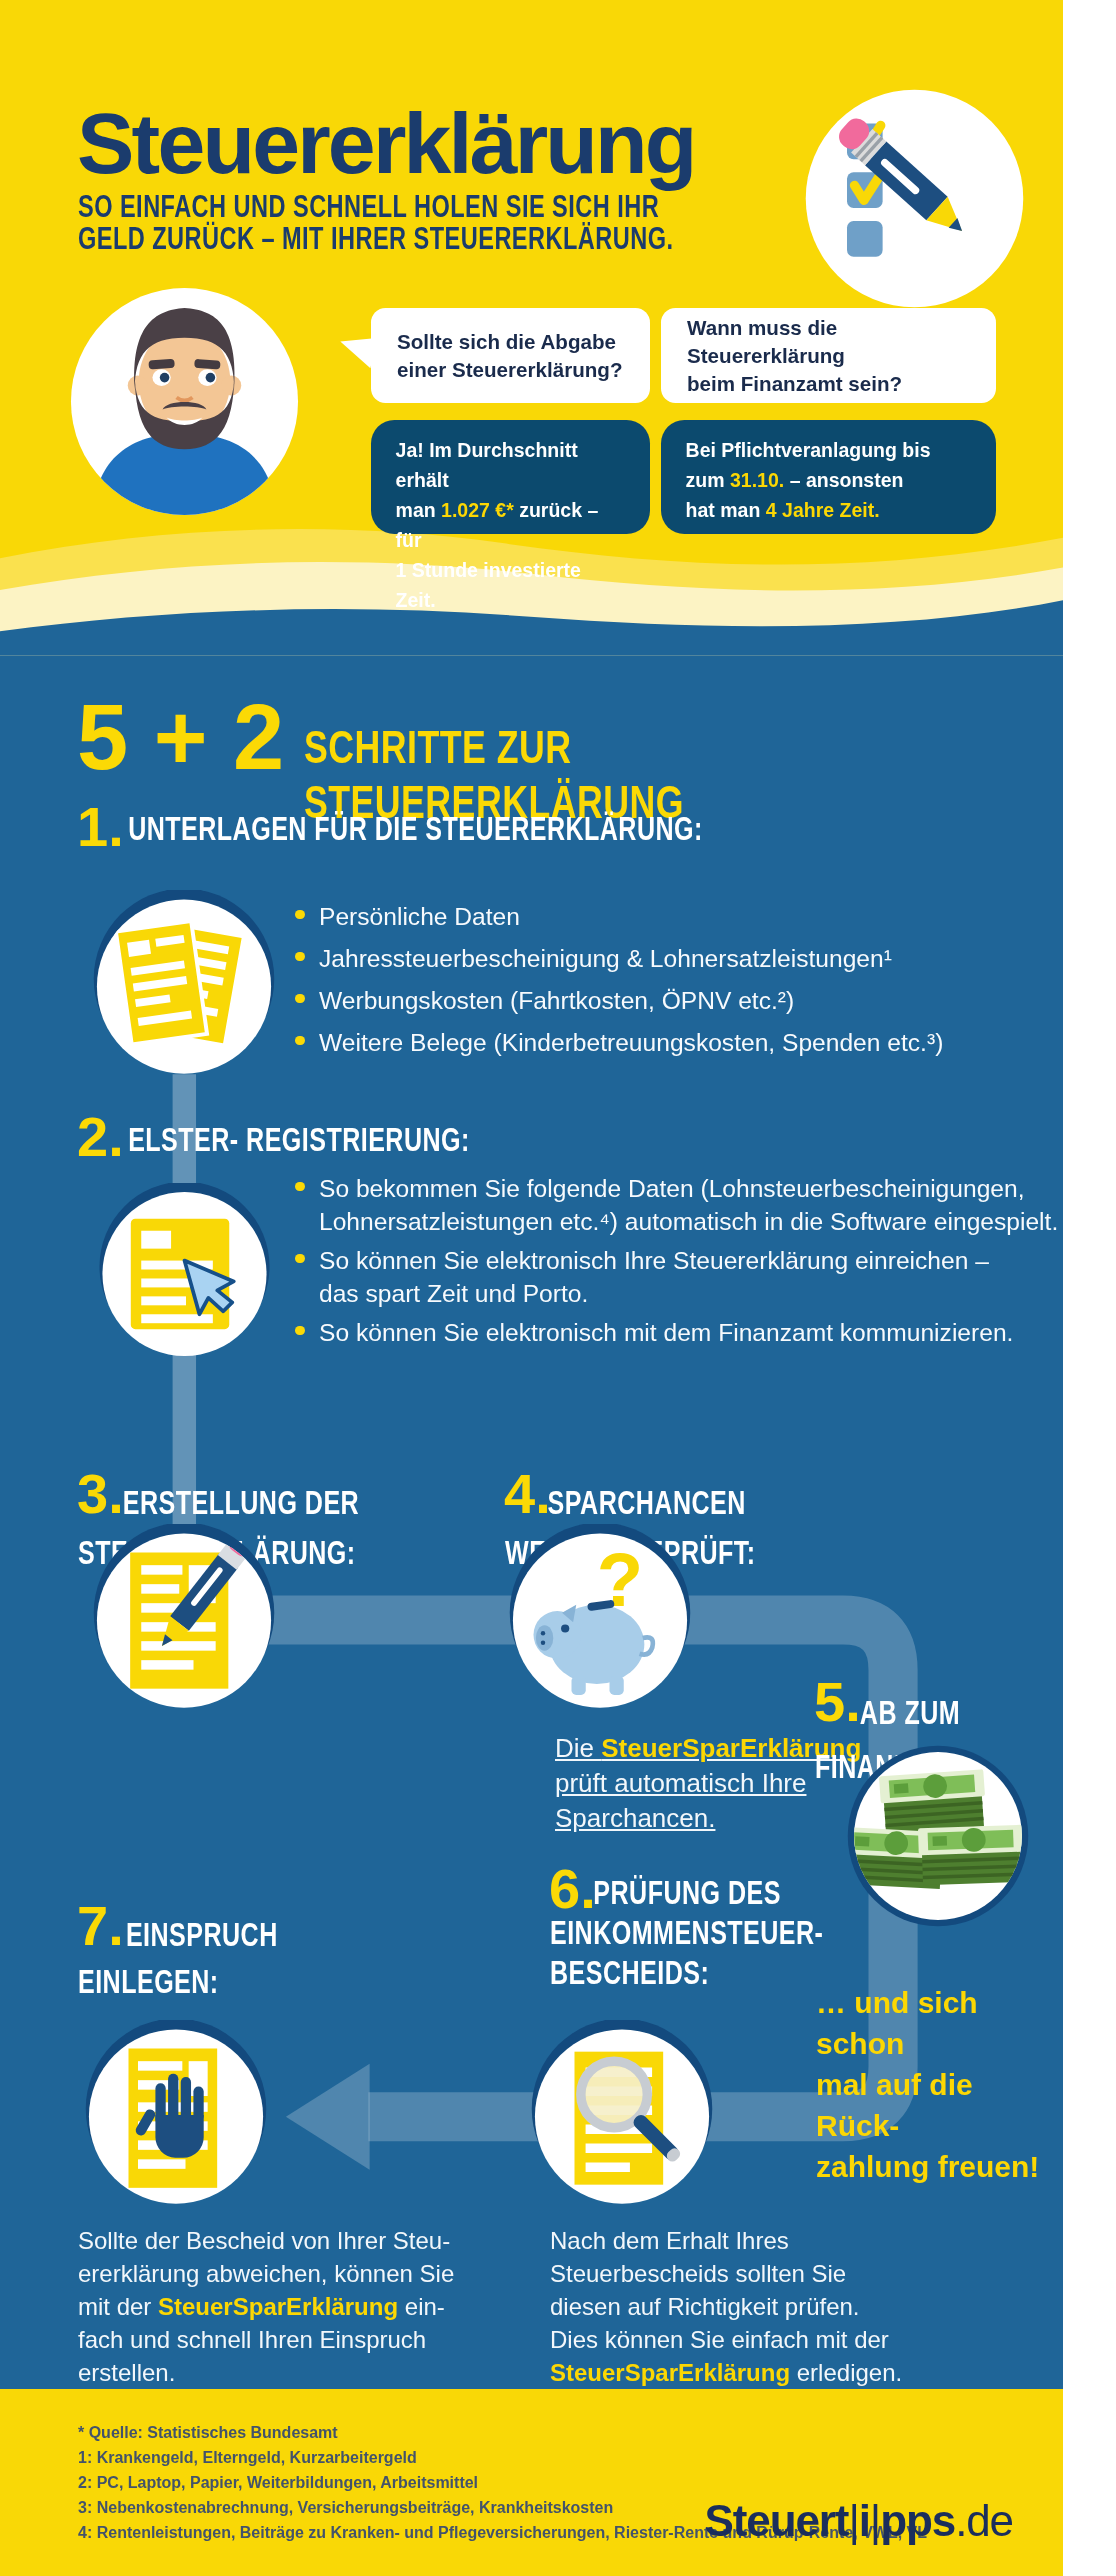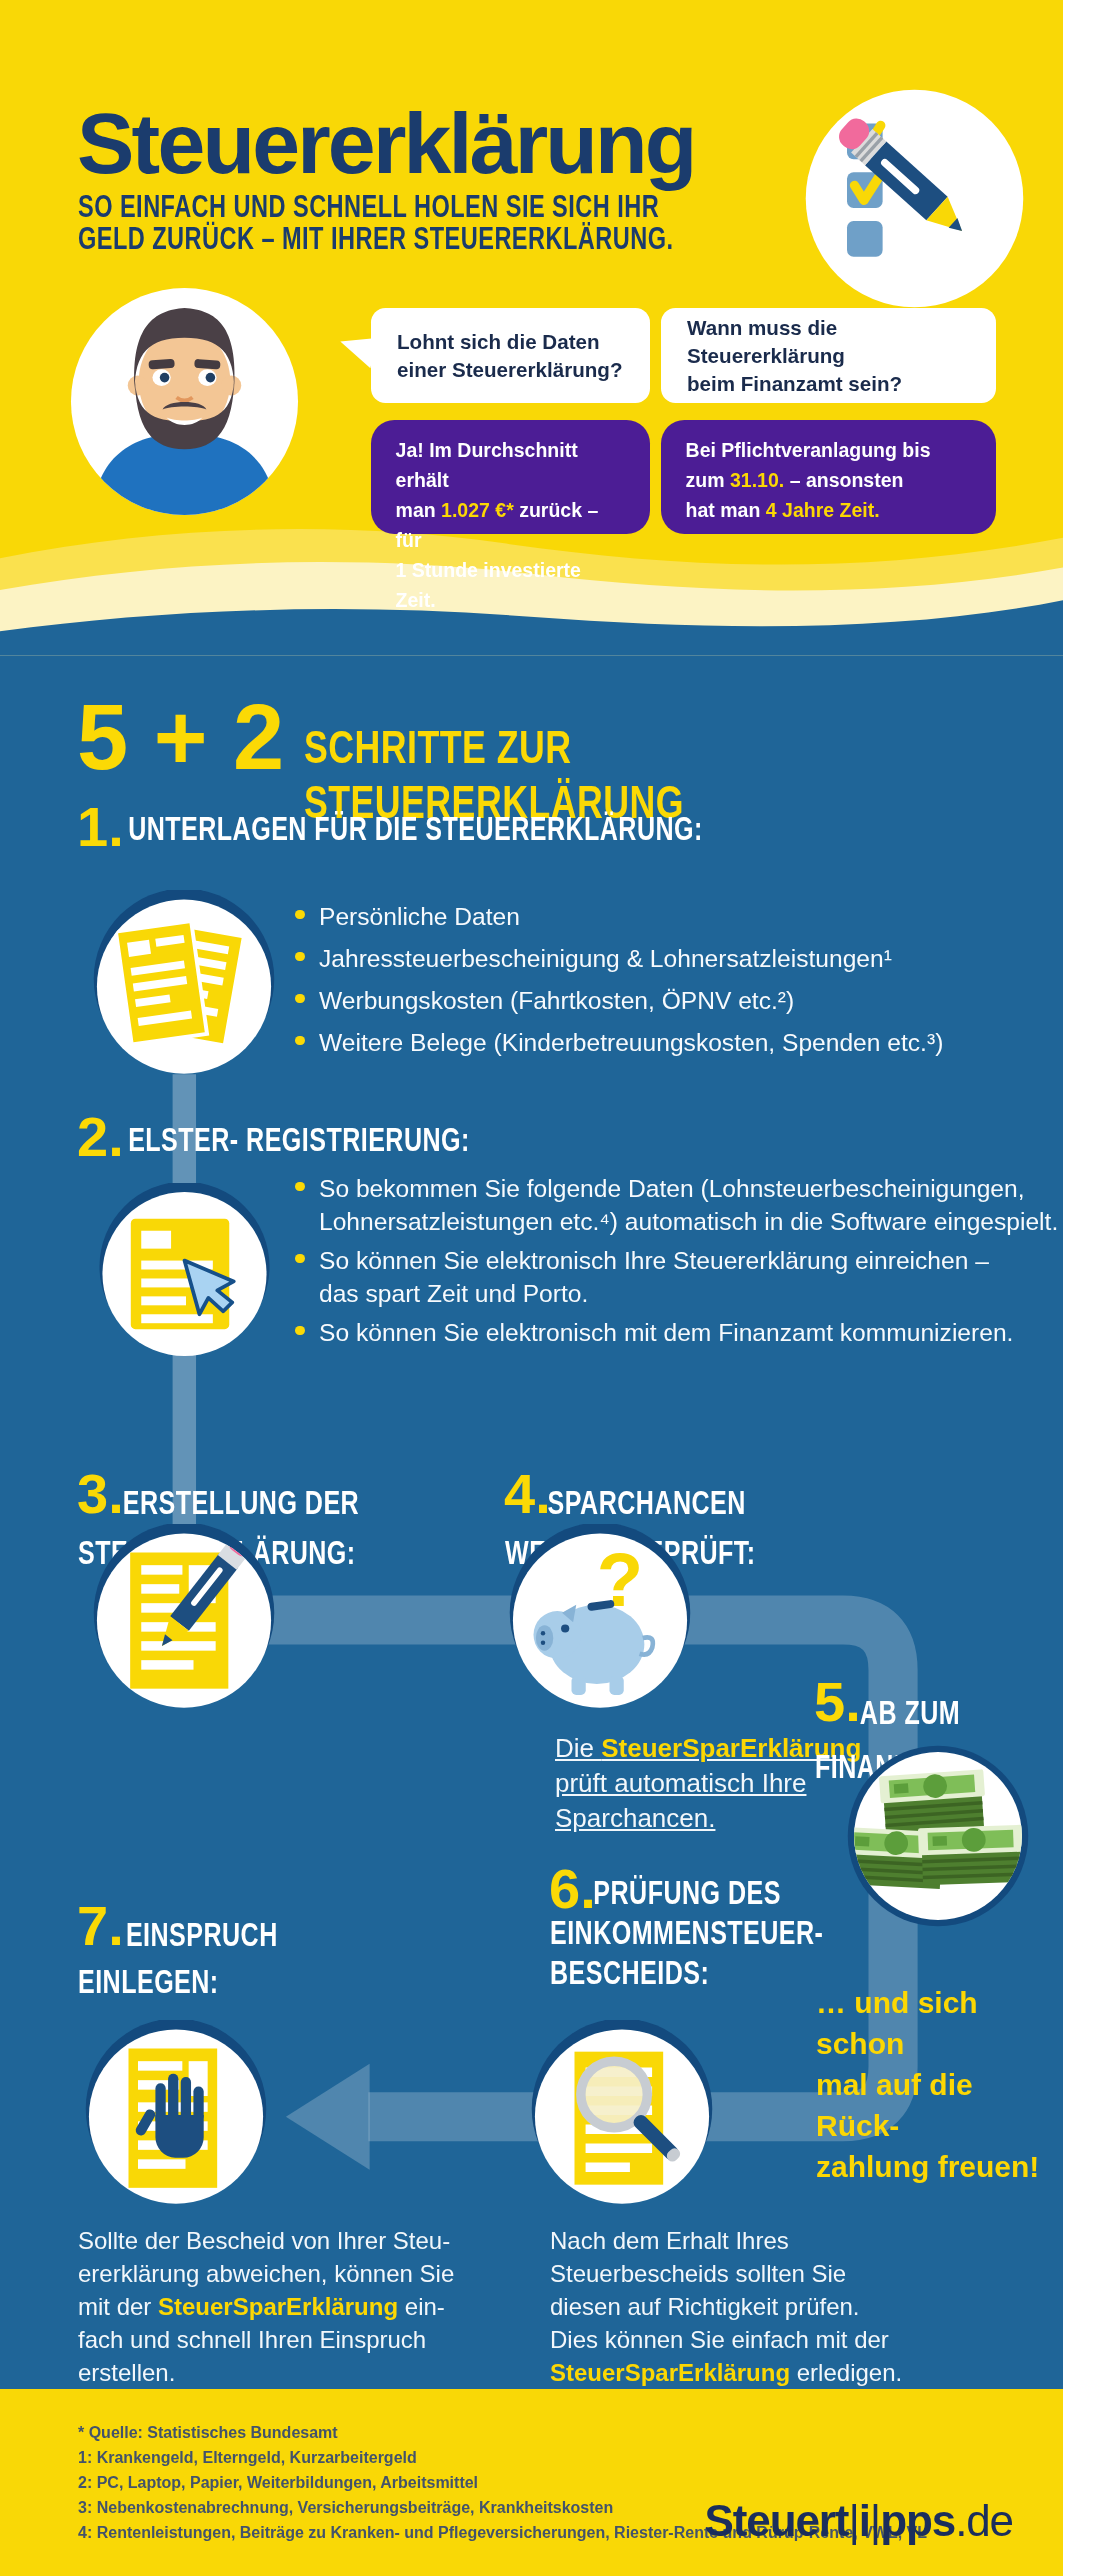--- a/index.html
+++ b/index.html
@@ -8,21 +8,21 @@
   .abs{position:absolute;}
   .pre{white-space:pre-line;}
   .cond{transform:scaleX(0.76);transform-origin:0 0;}
   .blue-main{position:absolute;left:0;top:647px;width:1117px;height:1742px;background:#1F6598;}
   .hl{color:#FCD703;font-weight:700;}
   
   .title{left:77px;top:94px;font-size:86px;font-weight:700;letter-spacing:-2.8px;color:#1B3C6D;}
   .subtitle{left:78px;top:191px;font-size:31px;line-height:32px;font-weight:700;color:#1B3C6D;letter-spacing:0.6px;}
   .bubble{border-radius:14.5px;background:#fff;display:flex;align-items:center;}
   .bubble .q{font-size:20.6px;line-height:28px;font-weight:700;color:#1A2B4C;padding:0 26px;}
-  .bubble-blue{border-radius:23.4px;background:#4c1d95;}
+  .bubble-blue{border-radius:23.4px;background:#0c4a6e;}
   .bubble-blue .a{font-size:19.5px;line-height:30px;font-weight:700;color:#fff;padding:14.5px 24.6px;}
   .tail{left:339px;top:334px;width:0;height:0;border-right:35px solid #fff;
         border-top:11px solid transparent;border-bottom:20px solid transparent;transform:rotate(12deg);}
   
   .big-num{left:77px;top:685px;font-size:92px;font-weight:700;color:#FBD905;}
   .intro-label{left:304px;top:719px;font-size:47px;font-weight:700;color:#FBD905;letter-spacing:0.6px;}
   
   .step-num{position:absolute;font-size:56px;font-weight:700;color:#FBD905;}
   .step-title{position:absolute;font-size:33px;font-weight:700;color:#fff;white-space:pre-line;letter-spacing:0.6px;}
   .blt{position:absolute;display:flex;}
@@ -105,21 +105,21 @@
       <path d="M56,58 Q60,61 64,58" stroke="#E2975D" stroke-width="2" fill="none"></path>
       <path d="M35,46 C35,74 44,84 60,84 C76,84 85,74 85,46 C85,66 76,70 60,70 C44,70 35,66 35,46 Z" fill="#4A4046"></path>
       <path d="M49,64 C53,62 67,62 71,64 C69,59 51,59 49,64 Z" fill="#4A4046"></path>
       <path d="M51,68 C55,73 65,73 69,68 C65,70 55,70 51,68 Z" fill="#fff"></path>
     </g>
   </svg>
 
   <div class="abs tail"></div>
 
   <div class="abs bubble" style="left:371px;top:308px;width:279px;height:95px;">
-    <div class="q pre">Lohnt sich die Daten
+    <div class="q pre">Sollte sich die Abgabe
 einer Steuererklärung?</div>
   </div>
   <div class="abs bubble" style="left:661px;top:308px;width:335px;height:95px;">
     <div class="q pre">Wann muss die Steuererklärung
 beim Finanzamt sein?</div>
   </div>
 
   <div class="abs bubble-blue" style="left:371px;top:420px;width:279px;height:114px;">
     <div class="a pre"><span>Ja! Im Durchschnitt erhält
 man </span><span class="hl">1.027 €*</span><span> zurück – für

